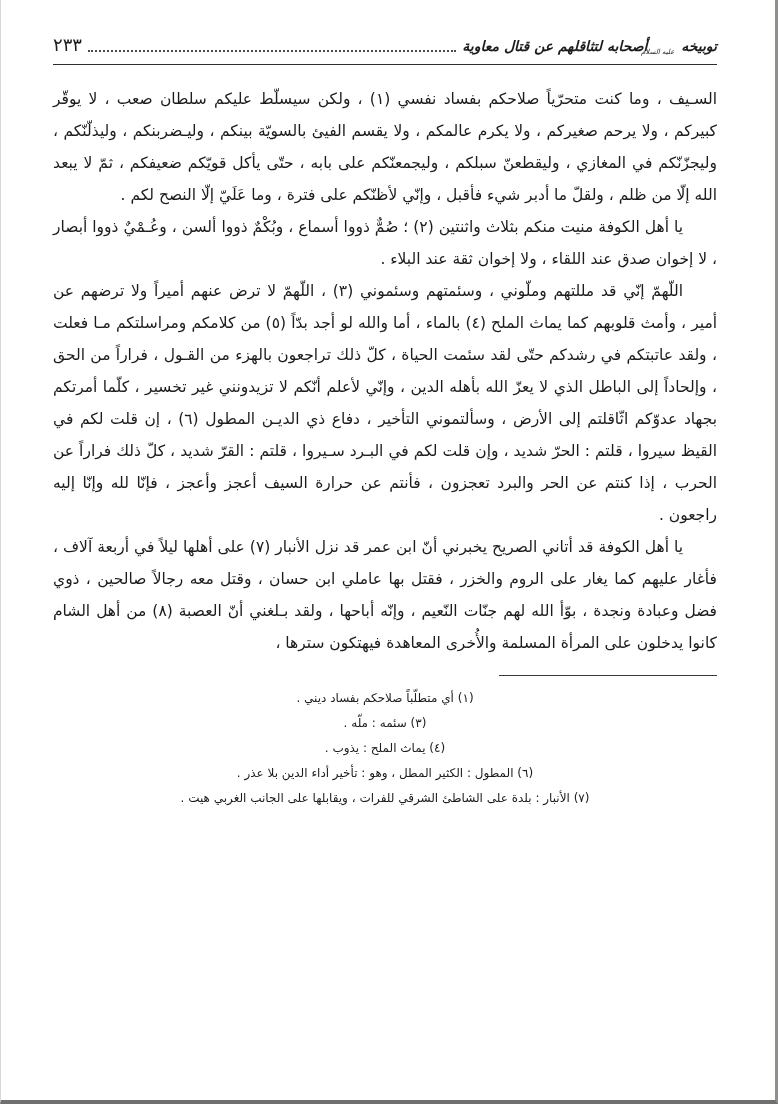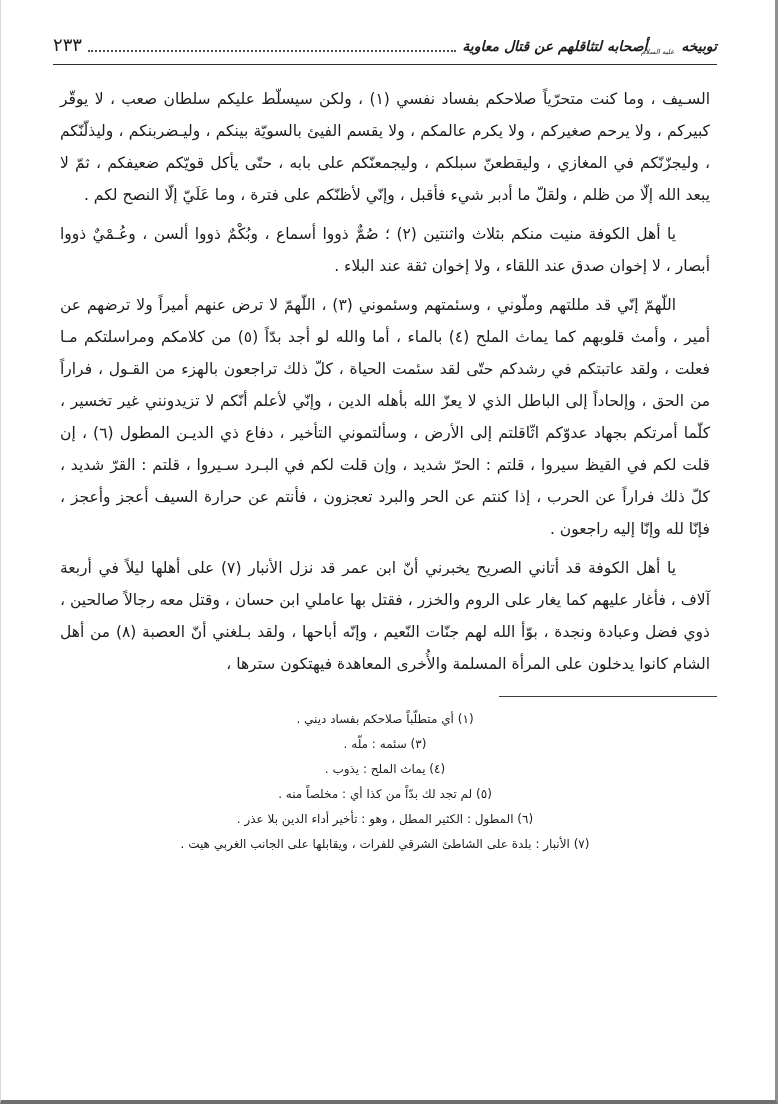--- a/index.html
+++ b/index.html
@@ -60,21 +60,21 @@
     margin-top: 7px;
     margin-bottom: 18px;
   }
   
   .body-text {
     font-size: 15.5px;
     line-height: 32px;
     text-align: justify;
   }
   .para {
-    margin: 7px;
+    margin: 0;
     text-align: justify;
   }
   .para.indent {
     text-indent: 34px;
   }
   
   .fn-sep {
     width: 218px;
     border-top: 1.3px solid #3a3a3a;
     margin-top: 16px;
@@ -114,18 +114,17 @@
     <p class="para indent">اللّهمّ إنّي قد مللتهم وملّوني ، وسئمتهم وسئموني (٣) ، اللّهمّ لا ترض عنهم أميراً ولا ترضهم عن أمير ، وأمث قلوبهم كما يماث الملح (٤) بالماء ، أما والله لو أجد بدّاً (٥) من كلامكم ومراسلتكم مـا فعلت ، ولقد عاتبتكم في رشدكم حتّى لقد سئمت الحياة ، كلّ ذلك تراجعون بالهزء من القـول ، فراراً من الحق ، وإلحاداً إلى الباطل الذي لا يعزّ الله بأهله الدين ، وإنّي لأعلم أنّكم لا تزيدونني غير تخسير ، كلّما أمرتكم بجهاد عدوّكم اثّاقلتم إلى الأرض ، وسألتموني التأخير ، دفاع ذي الديـن المطول (٦) ، إن قلت لكم في القيظ سيروا ، قلتم : الحرّ شديد ، وإن قلت لكم في البـرد سـيروا ، قلتم : القرّ شديد ، كلّ ذلك فراراً عن الحرب ، إذا كنتم عن الحر والبرد تعجزون ، فأنتم عن حرارة السيف أعجز وأعجز ، فإنّا لله وإنّا إليه راجعون .</p>
     <p class="para indent">يا أهل الكوفة قد أتاني الصريح يخبرني أنّ ابن عمر قد نزل الأنبار (٧) على أهلها ليلاً في أربعة آلاف ، فأغار عليهم كما يغار على الروم والخزر ، فقتل بها عاملي ابن حسان ، وقتل معه رجالاً صالحين ، ذوي فضل وعبادة ونجدة ، بوّأ الله لهم جنّات النّعيم ، وإنّه أباحها ، ولقد بـلغني أنّ العصبة (٨) من أهل الشام كانوا يدخلون على المرأة المسلمة والأُخرى المعاهدة فيهتكون سترها ،</p>
   </div>
 
   <div class="fn-sep"></div>
 
   <div class="footnotes">
     <p class="fn">(١) أي متطلّباً صلاحكم بفساد ديني .</p>
     <p class="fn">(٣) سئمه : ملّه .</p>
     <p class="fn">(٤) يماث الملح : يذوب .</p>
-    <p class="fn">(٥) لم تجد لك بدّاً من كذا أي : مخلصاً منه .</p>
     <p class="fn">(٦) المطول : الكثير المطل ، وهو : تأخير أداء الدين بلا عذر .</p>
     <p class="fn">(٧) الأنبار : بلدة على الشاطئ الشرقي للفرات ، ويقابلها على الجانب الغربي هيت .</p>
   </div>
 
 </div>
 
 </body></html>

